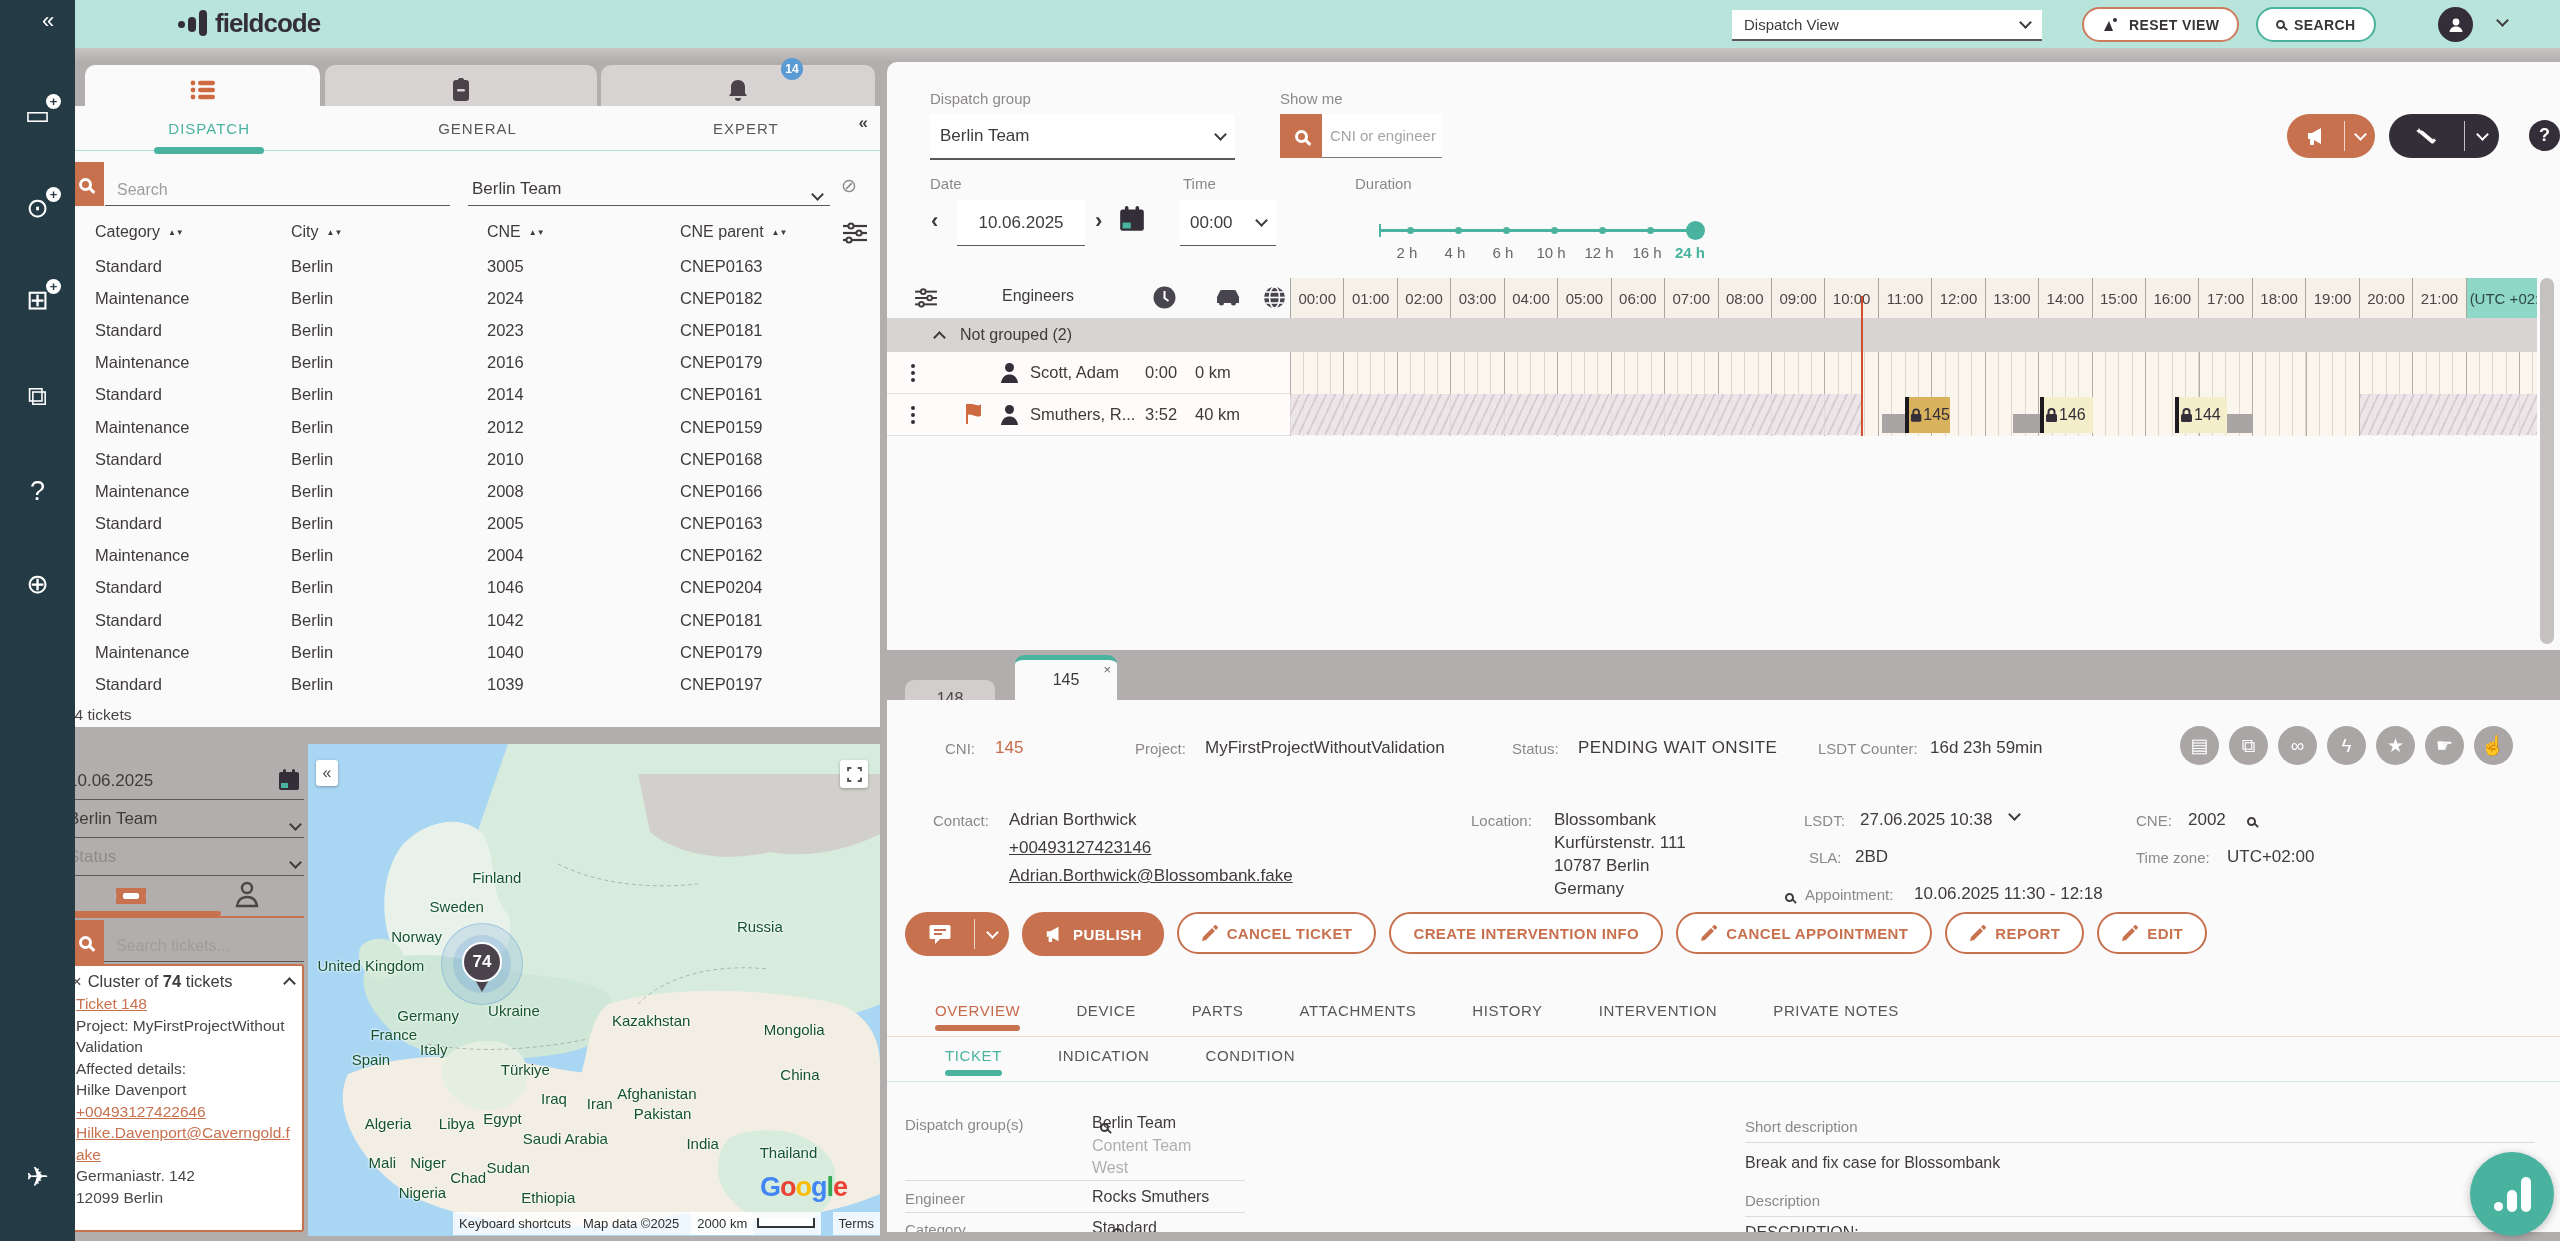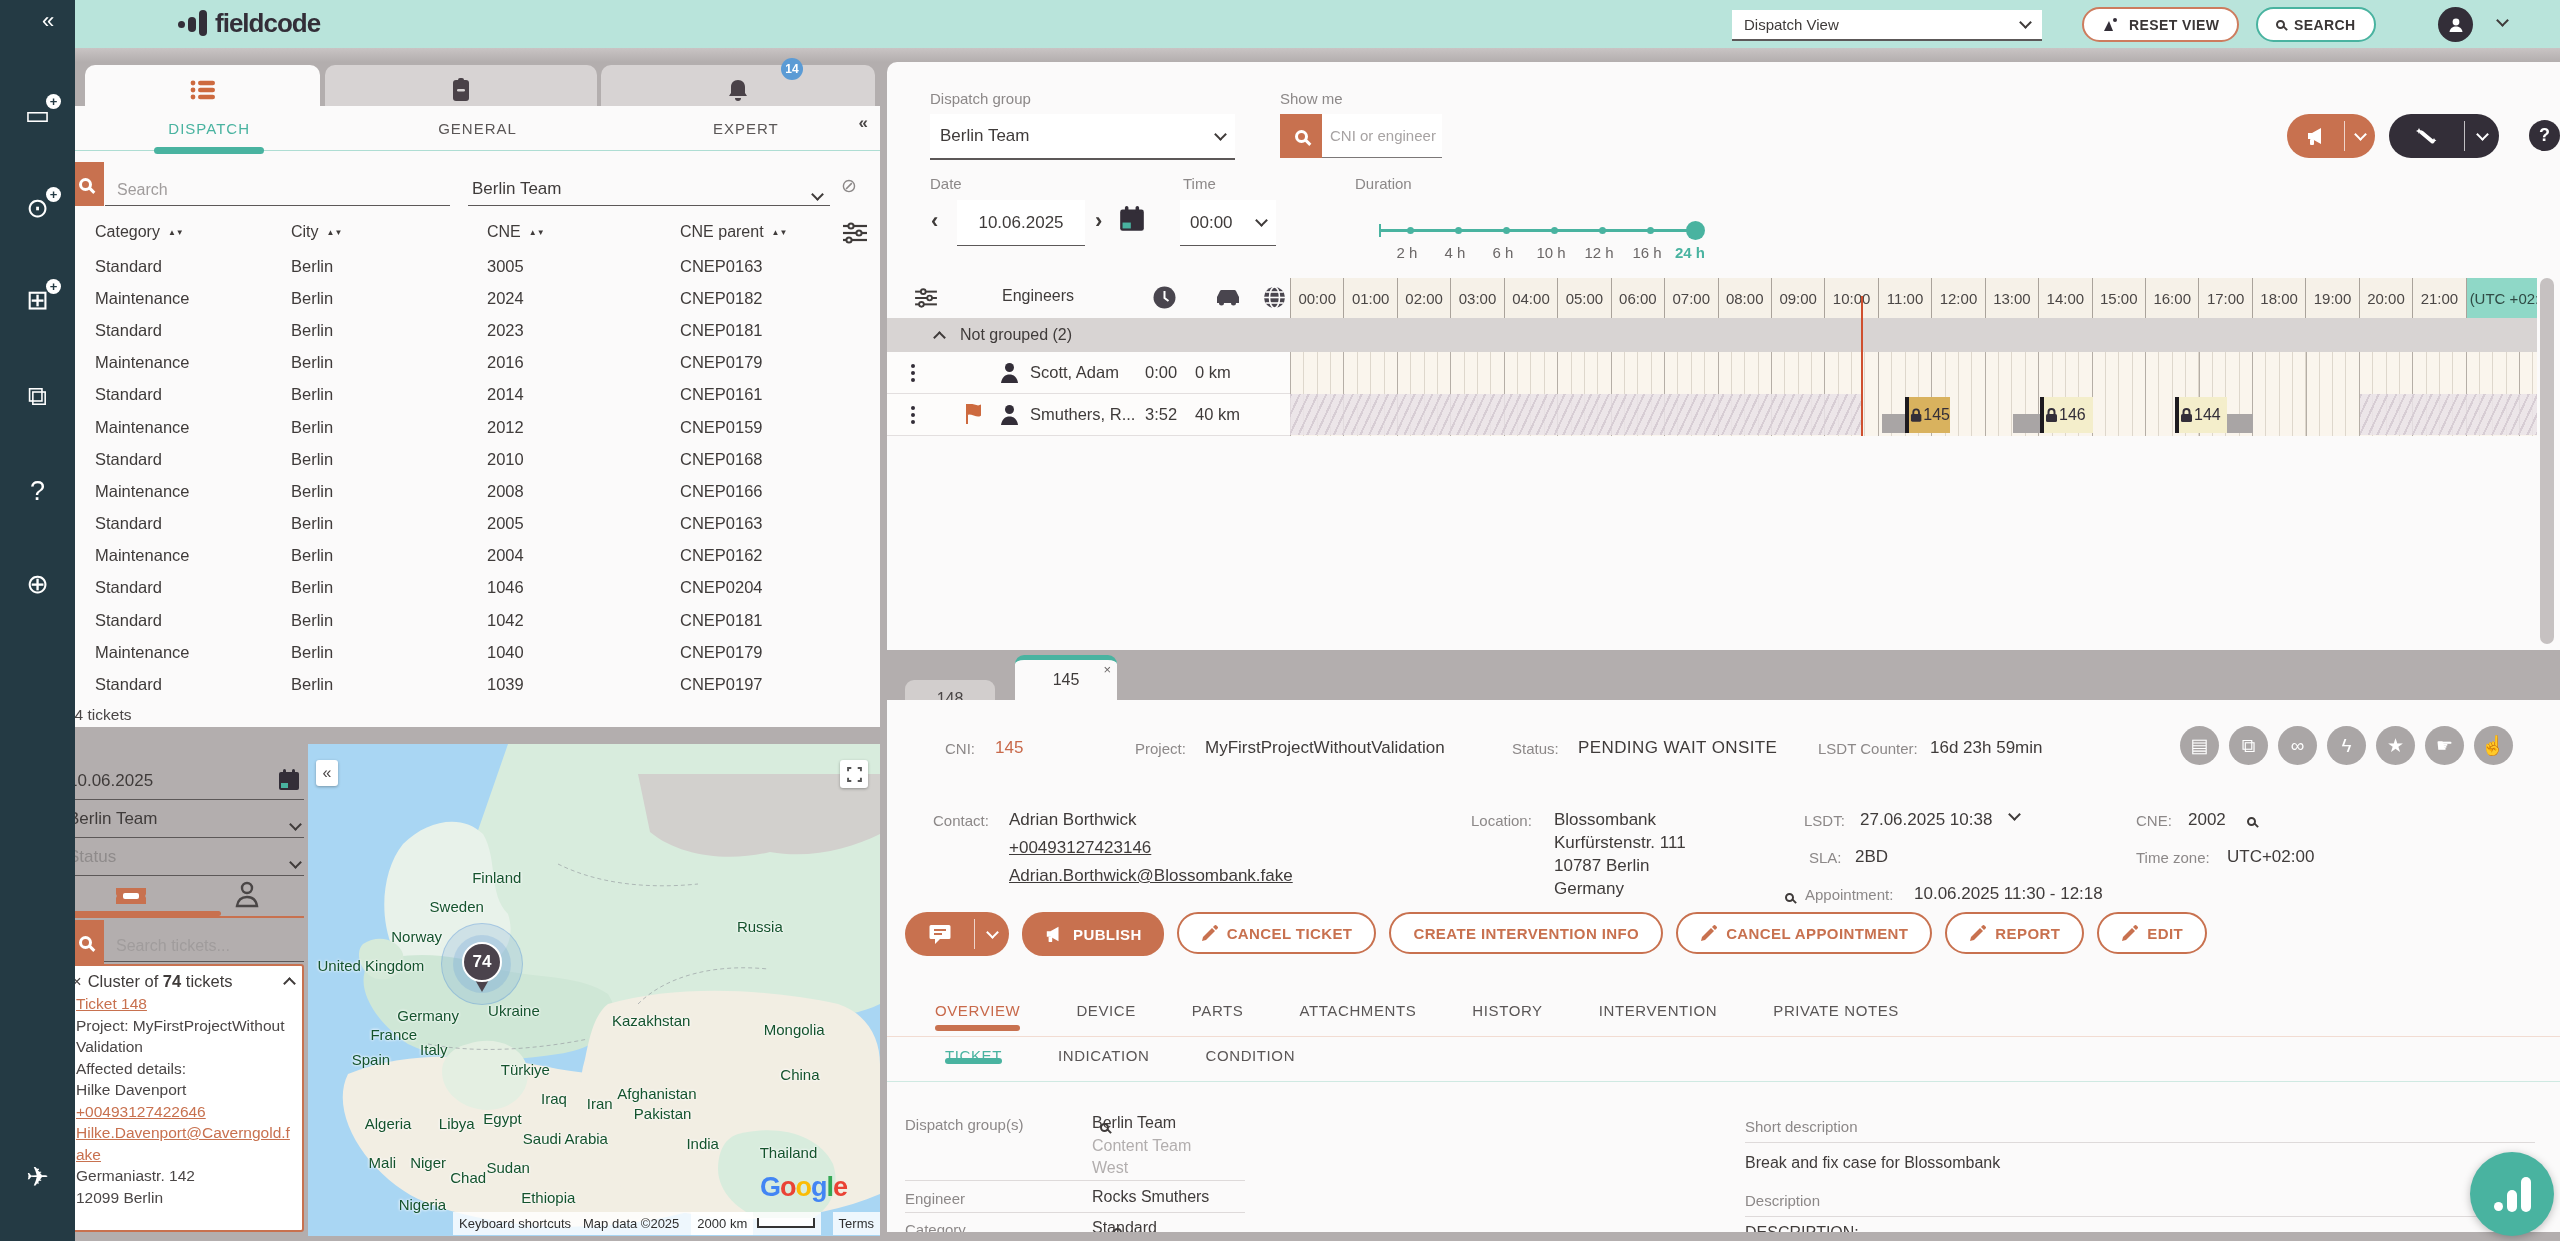--- a/index.html
+++ b/index.html
@@ -117,21 +117,21 @@
 .circ{width:39px;height:39px;border-radius:50%;background:#aaa6a6;color:#fff;display:flex;align-items:center;justify-content:center;font-size:19px}
 .btnrow{position:absolute;left:18px;top:212px;display:flex;gap:13px;align-items:center}
 .obtn{height:42px;border-radius:21px;border:2px solid #c8714f;background:#fff;color:#c8714f;font-size:15px;font-weight:bold;letter-spacing:.4px;display:flex;align-items:center;gap:9px;padding:0 22px;font-family:"Liberation Sans",sans-serif}
 .obtn.filled{background:#c8714f;color:#fff;border:none;height:44px}
 .mtabs{position:absolute;left:48px;top:302px;display:flex;gap:56px}
 .mtabs .mt{font-size:15px;letter-spacing:.6px;color:#5a5656;position:relative;padding-bottom:12px}
 .mtabs .mt.active{color:#c8694a}
 .mtabs .mt.active::after{content:"";position:absolute;left:0;bottom:0;width:100%;height:6px;border-radius:3px;background:#c8714f}
 .mdiv{position:absolute;left:0;width:1673px;height:1px}
 .stabs{position:absolute;left:58px;top:347px;display:flex;gap:56px}
-.stabs .st{font-size:15px;letter-spacing:.6px;color:#5a5656;position:relative;}
+.stabs .st{font-size:15px;letter-spacing:.6px;color:#5a5656;position:relative;padding-bottom:12px}
 .stabs .st.active{color:#49b3a0}
 .stabs .st.active::after{content:"";position:absolute;left:0;bottom:0;width:100%;height:6px;border-radius:3px;background:#49b3a0}
 .fdiv{position:absolute;height:1px;background:#dedada}
 .muted{color:#b2aeae}
 
 .chatb{position:absolute;left:2470px;top:1152px;width:84px;height:84px;border-radius:50%;background:#49b3a0;z-index:20;box-shadow:0 2px 8px rgba(0,0,0,.25);display:flex;align-items:flex-end;justify-content:center;gap:4px;padding-bottom:24px}
 .chatb .d{width:9px;height:9px;border-radius:50%;background:#fff;margin-bottom:1px}
 .chatb .s1{width:10px;height:22px;border-radius:5px;background:#fff}
 .chatb .s2{width:10px;height:35px;border-radius:5px;background:#fff}
 svg{display:block}
@@ -414,21 +414,21 @@
       <span class="maplbl" style="left: 69%; top: 81%;">India</span>
       <span class="maplbl" style="left: 84%; top: 83%;">Thailand</span>
       <span class="maplbl" style="left: 34%; top: 76%;">Egypt</span>
       <span class="maplbl" style="left: 26%; top: 77%;">Libya</span>
       <span class="maplbl" style="left: 14%; top: 77%;">Algeria</span>
       <span class="maplbl" style="left: 45%; top: 80%;">Saudi Arabia</span>
       <span class="maplbl" style="left: 13%; top: 85%;">Mali</span>
       <span class="maplbl" style="left: 21%; top: 85%;">Niger</span>
       <span class="maplbl" style="left: 28%; top: 88%;">Chad</span>
       <span class="maplbl" style="left: 35%; top: 86%;">Sudan</span>
-      <span class="maplbl" style="left: 20%; top: 91%; margin-top: 12px;">Nigeria</span>
+      <span class="maplbl" style="left: 20%; top: 91%;">Nigeria</span>
       <span class="maplbl" style="left: 42%; top: 92%;">Ethiopia</span>
     </div>
   <div class="marker">
     <span class="rip1"></span>
     <span class="rip2"></span>
     <span class="tail"></span>
     <span class="pin">74</span>
   </div>
   <div class="mapbtn" style="left:8px;top:16px;width:22px;height:26px;font-size:16px;color:#4a4646">«</div>
   <div class="mapbtn" style="left:532px;top:16px;width:28px;height:28px">

